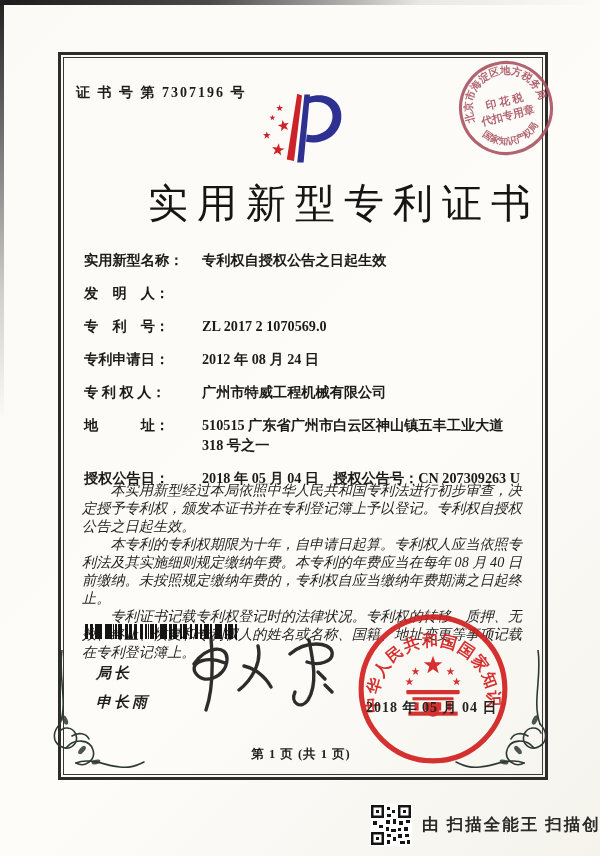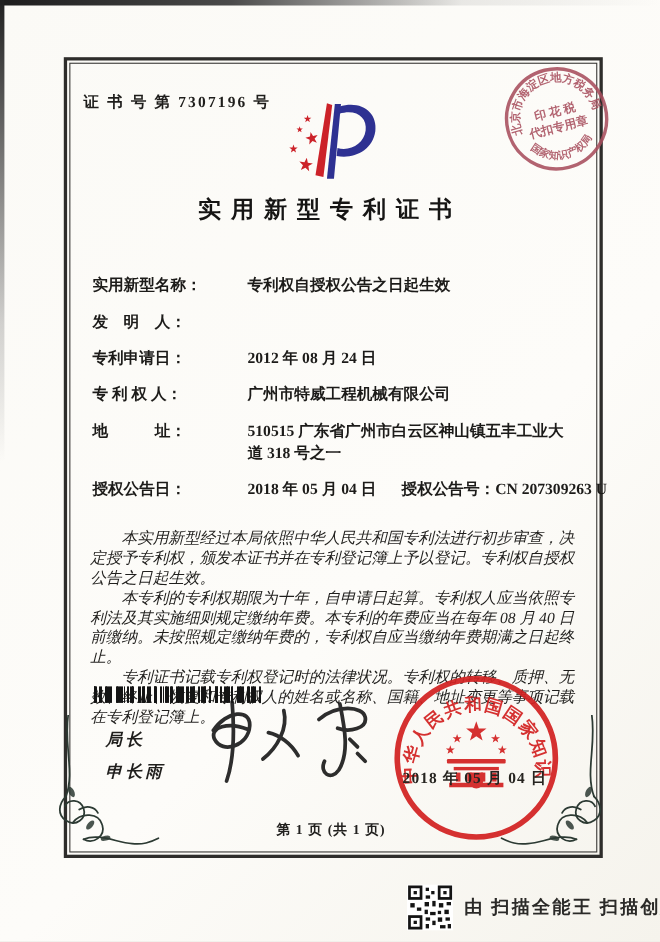--- a/index.html
+++ b/index.html
@@ -16,25 +16,25 @@
   .scan-edge-top{position:absolute;top:0;left:0;width:100%;height:5px;
     background:linear-gradient(90deg,#1c1c1c 0%,#4a4a4a 35%,rgba(120,120,120,.15) 70%,rgba(0,0,0,0) 100%);}
   .scan-edge-left{position:absolute;top:0;left:0;width:4px;height:420px;
     background:linear-gradient(#202020,rgba(80,80,80,.25) 70%,rgba(0,0,0,0));}
   .frame{position:absolute;left:58px;top:52px;width:484px;height:722px;
     border:3px solid #2e2d2b;}
   .frame-inner{position:absolute;inset:2px;border:1px solid #3a3936;}
   .cert-no{position:absolute;left:76px;top:84px;font-size:14px;font-weight:600;
     color:#1e1d1b;letter-spacing:2px;}
   .logo{position:absolute;left:238px;top:86px;width:128px;height:86px;}
-  .title{position:absolute;left:60px;top:176px;width:480px;text-align:center;
-    font-size:21px;letter-spacing:9px;color:#161514;font-weight:700;}
+  .title{position:absolute;left:60px;top:176px;width:480px;text-align:right;
+    font-size:40px;letter-spacing:9px;color:#161514;font-weight:400;}
   .fields{position:absolute;left:84px;top:250px;width:440px;font-size:14.2px;
     font-weight:600;color:#1c1b19;}
-  .field-row{display:flex;margin-bottom:13px;line-height:20px;gap:23px;}
+  .field-row{display:flex;margin-bottom:13px;line-height:20px;}
   .field-label{flex:0 0 118px;white-space:nowrap;}
   .field-value{flex:1 1 auto;}
   .grant-row{display:flex;}
   .grant-right{margin-left:auto;padding-right:4px;white-space:nowrap;}
   .paras{position:absolute;left:82px;top:481px;width:440px;font-size:14.2px;
     line-height:18px;color:#201f1d;text-align:justify;font-style:italic;}
   .paras p{margin:0;text-indent:2em;}
   .barcode{position:absolute;left:85px;top:624px;width:153px;height:15px;
     background:
       repeating-linear-gradient(90deg,#141414 0 2px,transparent 2px 5px),
@@ -93,20 +93,24 @@
 
   <div class="title">实用新型专利证书</div>
 
   <div class="fields">
     <div class="field-row">
       <span class="field-label">实用新型名称：</span>
       <span class="field-value">专利权自授权公告之日起生效</span>
     </div>
     <div class="field-row">
       <span class="field-label">发　明　人：</span>
+    </div>
+    <div class="field-row">
+      <span class="field-label">专　利　号：</span>
+      <span class="field-value">ZL 2017 2 1070569.0</span>
     </div>
     <div class="field-row">
       <span class="field-label">专利申请日：</span>
       <span class="field-value">2012 年 08 月 24 日</span>
     </div>
     <div class="field-row">
       <span class="field-label">专 利 权 人：</span>
       <span class="field-value">广州市特威工程机械有限公司</span>
     </div>
     <div class="field-row">

